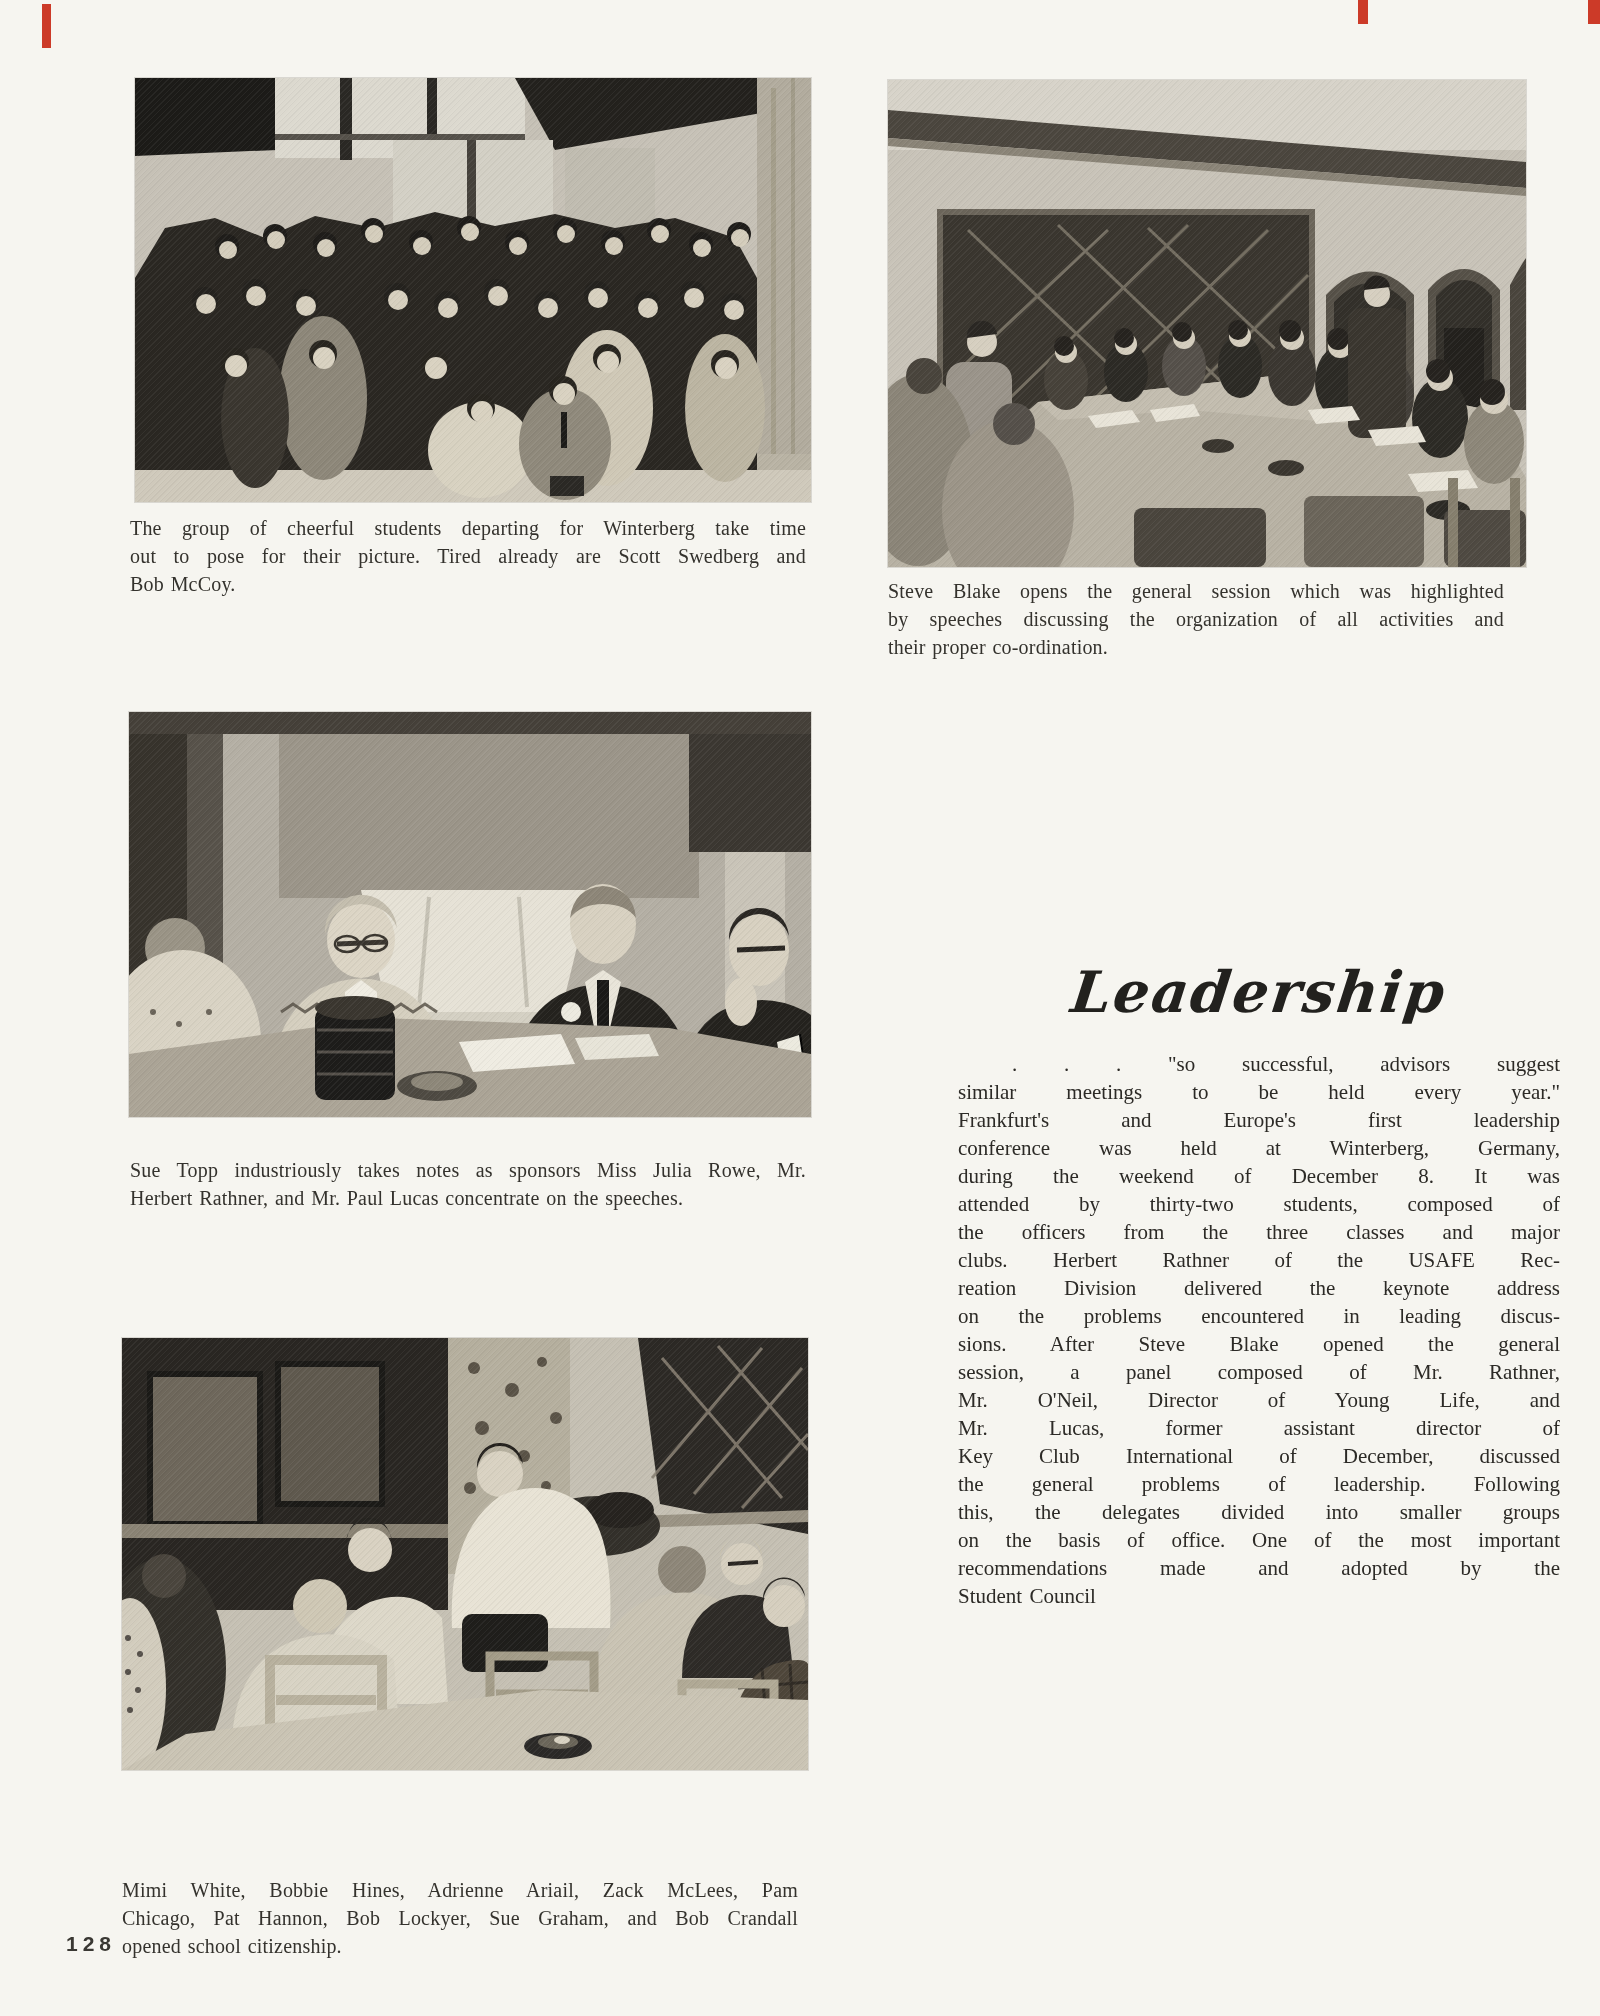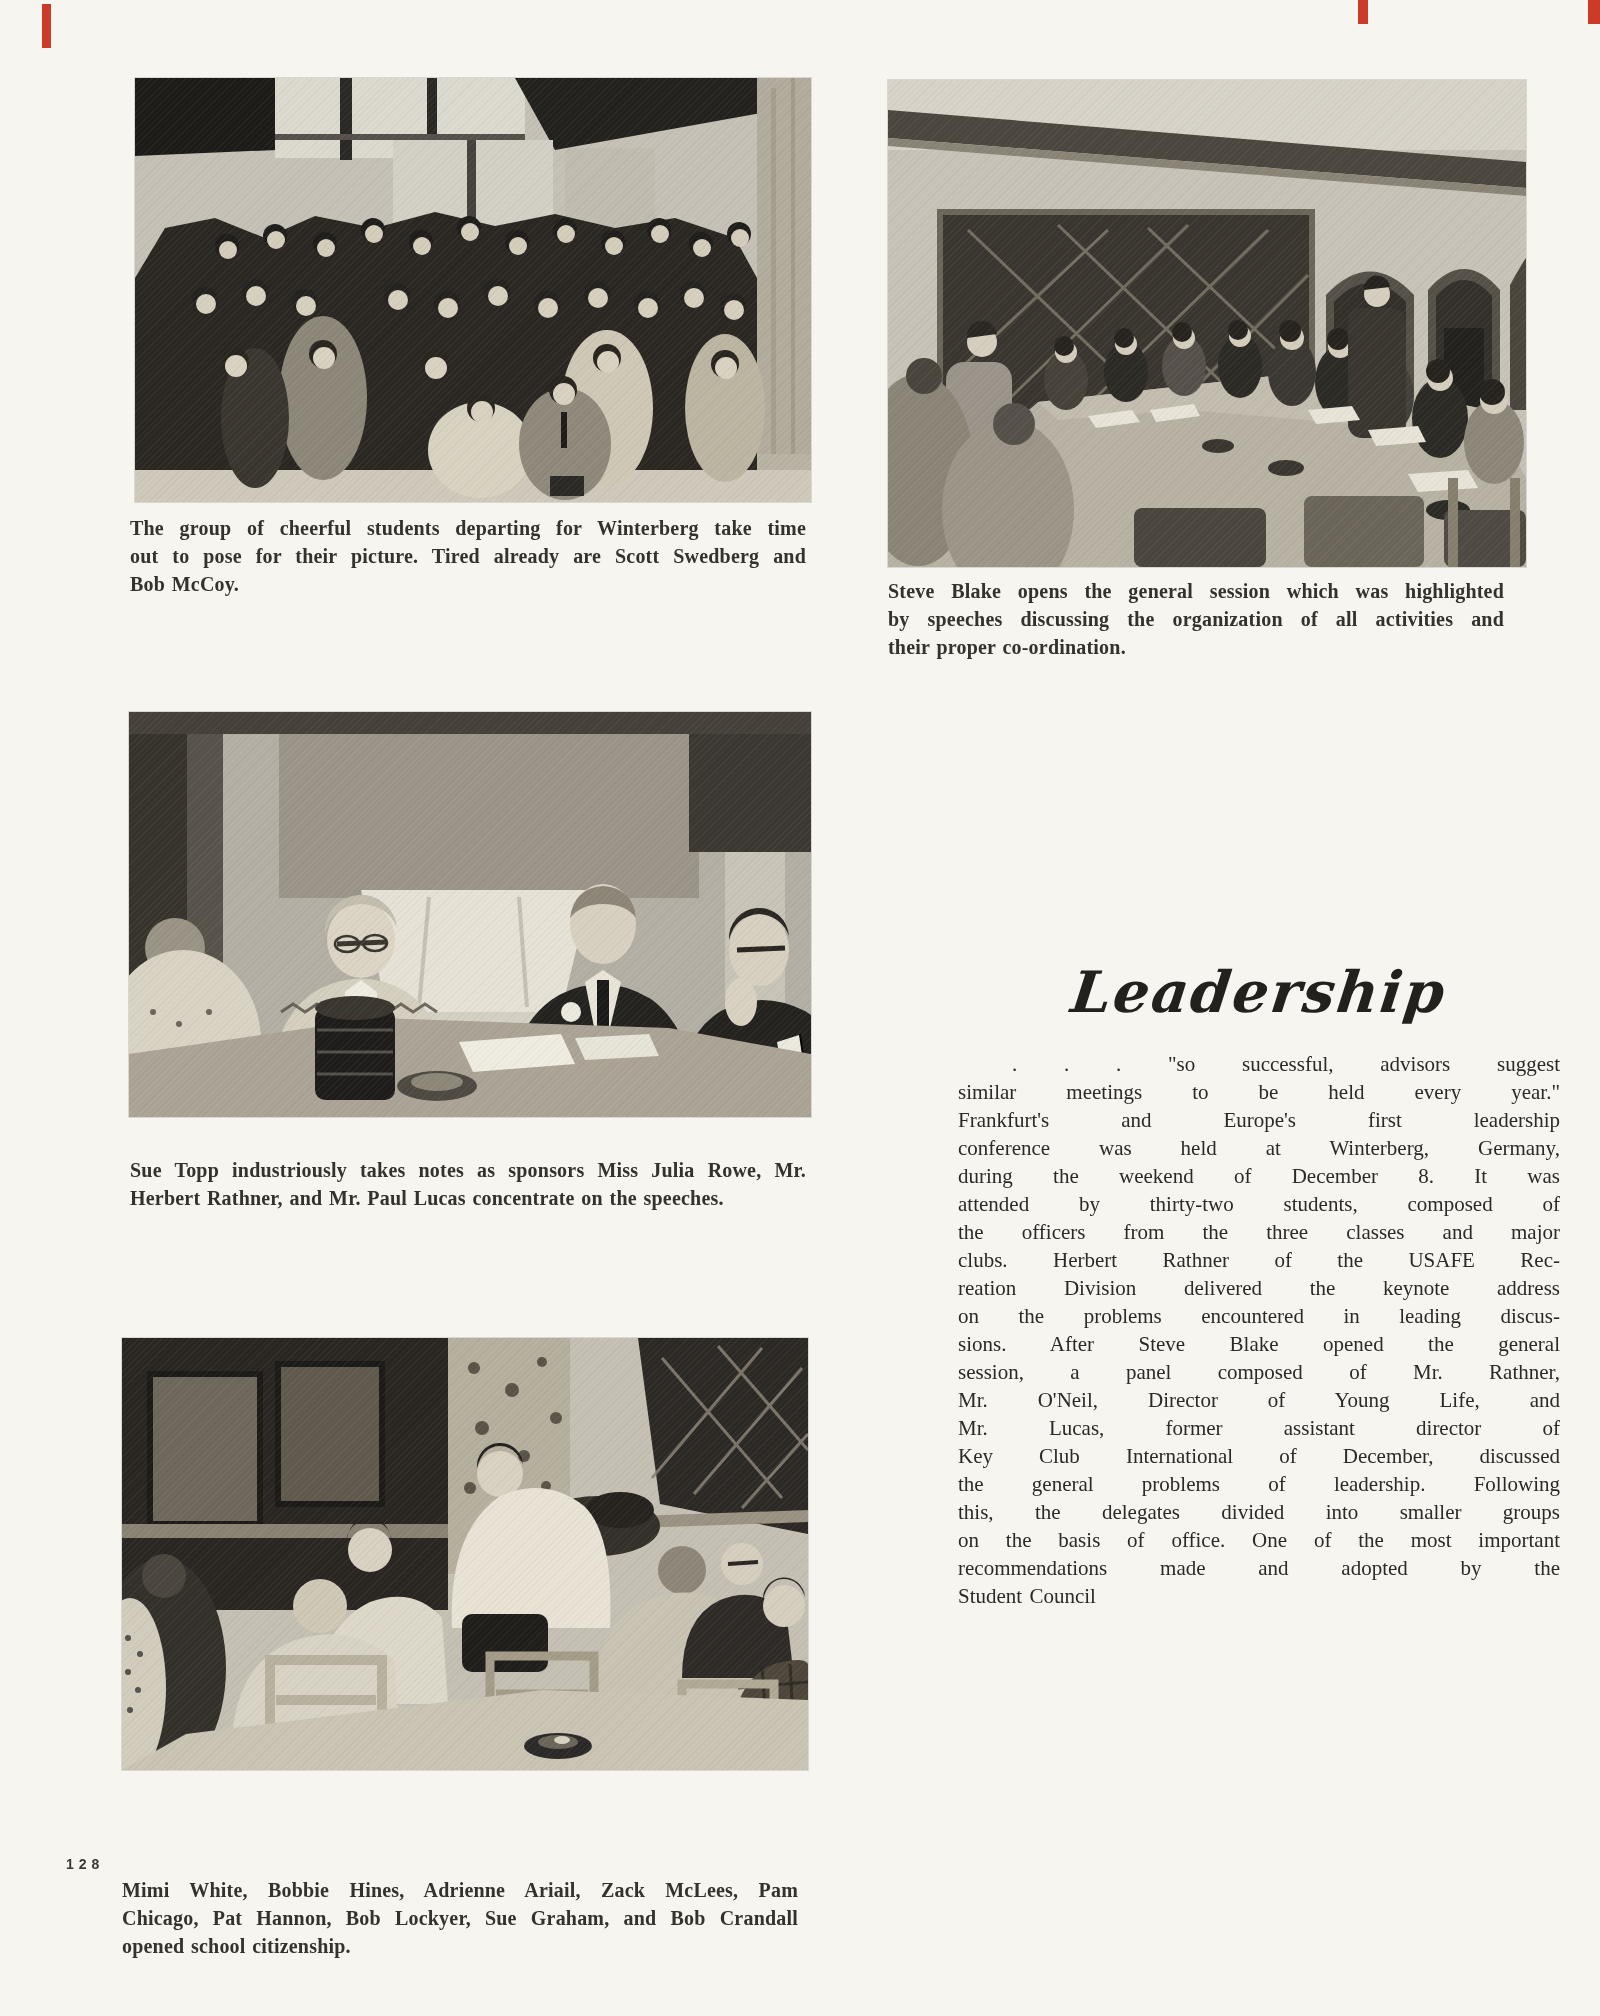--- a/index.html
+++ b/index.html
@@ -28,21 +28,21 @@
     pointer-events: none;
   }
   .caption {
     position: absolute;
     font-size: 20px;
     line-height: 28px;
     color: #34322d;
     letter-spacing: 0.2px;
     word-spacing: 1.5px;
   }
-  .caption .line { text-align: justify; text-align-last: justify; font-weight: bold; }
+  .caption .line { text-align: justify; text-align-last: justify; }
   .caption .line.last { text-align-last: left; }
   .script-heading {
     position: absolute;
     left: 958px; top: 958px; width: 602px;
     text-align: center;
     font-family: "DejaVu Serif", serif;
     font-style: italic;
     font-weight: bold;
     font-size: 57px;
     letter-spacing: 2px;
@@ -55,24 +55,24 @@
     font-size: 21px;
     line-height: 28px;
     color: #2c2a26;
     word-spacing: 2px;
   }
   .article .line { text-align: justify; text-align-last: justify; }
   .article .line.first { padding-left: 54px; box-sizing: border-box; }
   .article .line.last { text-align-last: left; }
   .page-number {
     position: absolute;
-    left: 66px; top: 1856px;
+    left: 66px; top: 1932px;
     font-family: "Liberation Sans", sans-serif;
     font-weight: bold;
-    font-size: 14px;
+    font-size: 21px;
     letter-spacing: 5px;
     color: #3a3833;
   }
   .red-mark {
     position: absolute;
     background: #cc3a28;
   }
   .red-mark.m1 { left: 42px;   top: 4px; width: 9px;  height: 44px; }
   .red-mark.m2 { left: 1358px; top: 0;   width: 10px; height: 24px; }
   .red-mark.m3 { left: 1588px; top: 0;   width: 12px; height: 24px; }

